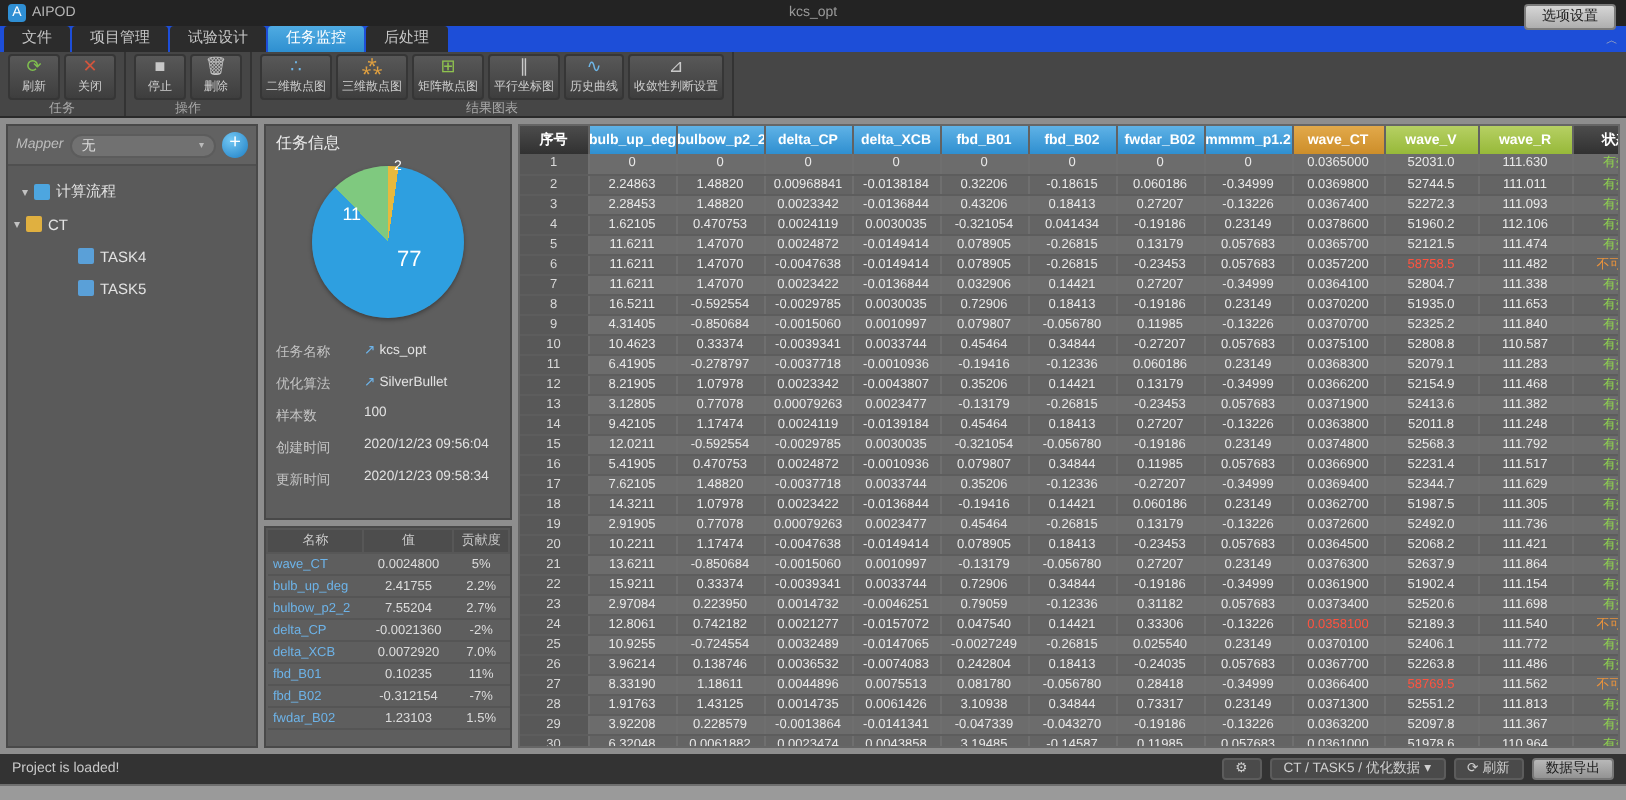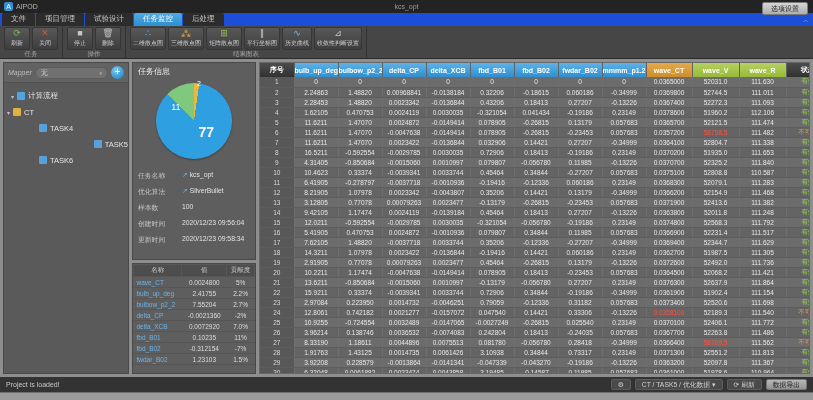--- a/index.html
+++ b/index.html
@@ -42,21 +42,21 @@
   .mid-col { width:124px; display:flex; flex-direction:column; gap:3px; }
   .panel { background:#5e5e5e; border:1px solid #494949; }
   .panel-title { font-size:8px; color:#ececec; padding:3px 5px 1px; }
   .info-panel { height:198px; }
   .sens-panel { flex:1; overflow:hidden; }
 
   .pie-wrap { position:relative; width:76px; height:76px; margin:5px auto 12px; }
   .pie { width:100%; height:100%; border-radius:50%; box-shadow:0 1px 2px rgba(0,0,0,.35); }
   .pie-label { position:absolute; color:#fff; }
   .pl-0 { font-size:7px; top:-3px; left:54%; }     
-  .pl-1 { font-size:14px; top:54%; left:56%;font-weight:bold; }     
+  .pl-1 { font-size:11px; top:54%; left:56%; }     
   .pl-2 { font-size:9px; top:25%; left:20%; }      
 
   .info-fields { padding:0 5px; }
   .ifield { display:flex; font-size:6.8px; color:#c4c4c4; margin-bottom:6px; }
   .ifl { width:44px; flex:0 0 auto; }
   .ifv { flex:1; color:#e2e2e2; white-space:nowrap; overflow:hidden; }
   .link-arrow { color:#6db3e8; margin-right:2px; }
 
   .sens-table { width:100%; border-collapse:collapse; font-size:6.5px; table-layout:fixed; }
   .sens-table th { background:#4d4d4d; color:#cacaca; font-weight:normal; height:12px; border:1px solid #575757; }
@@ -184,29 +184,24 @@
         <div class="tree-item" style="">
           <span class="expander">▾</span>
           <span class="tree-icon" style="background: rgb(224, 176, 64);"></span>
           <span>CT</span>
         </div>
         <div class="tree-item" style="padding-left: 26px;">
           <span class="expander"></span>
           <span class="tree-icon" style="background: rgb(90, 160, 216);"></span>
           <span>TASK4</span>
         </div>
-        <div class="tree-item" style="padding-left: 26px; justify-content: flex-end;">
+        <div class="tree-item" style="padding-left: 26px;">
           <span class="expander"></span>
           <span class="tree-icon" style="background: rgb(90, 160, 216);"></span>
           <span>TASK5</span>
-        </div>
-        <div class="tree-item" style="padding-left: 26px;">
-          <span class="expander"></span>
-          <span class="tree-icon" style="background: rgb(90, 160, 216);"></span>
-          <span>TASK6</span>
         </div>
       </div>
   </div>
 
   <div class="mid-col">
     <div class="panel info-panel">
       <div class="panel-title">任务信息</div>
       <div class="pie-wrap">
         <div class="pie" id="pie" style="background: conic-gradient(rgb(232, 185, 61) 0deg, rgb(232, 185, 61) 8deg, rgb(46, 159, 224) 8deg, rgb(46, 159, 224) 316deg, rgb(127, 201, 127) 316deg, rgb(127, 201, 127) 360deg);"></div>
         <span class="pie-label pl-0" id="pl0">2</span>

